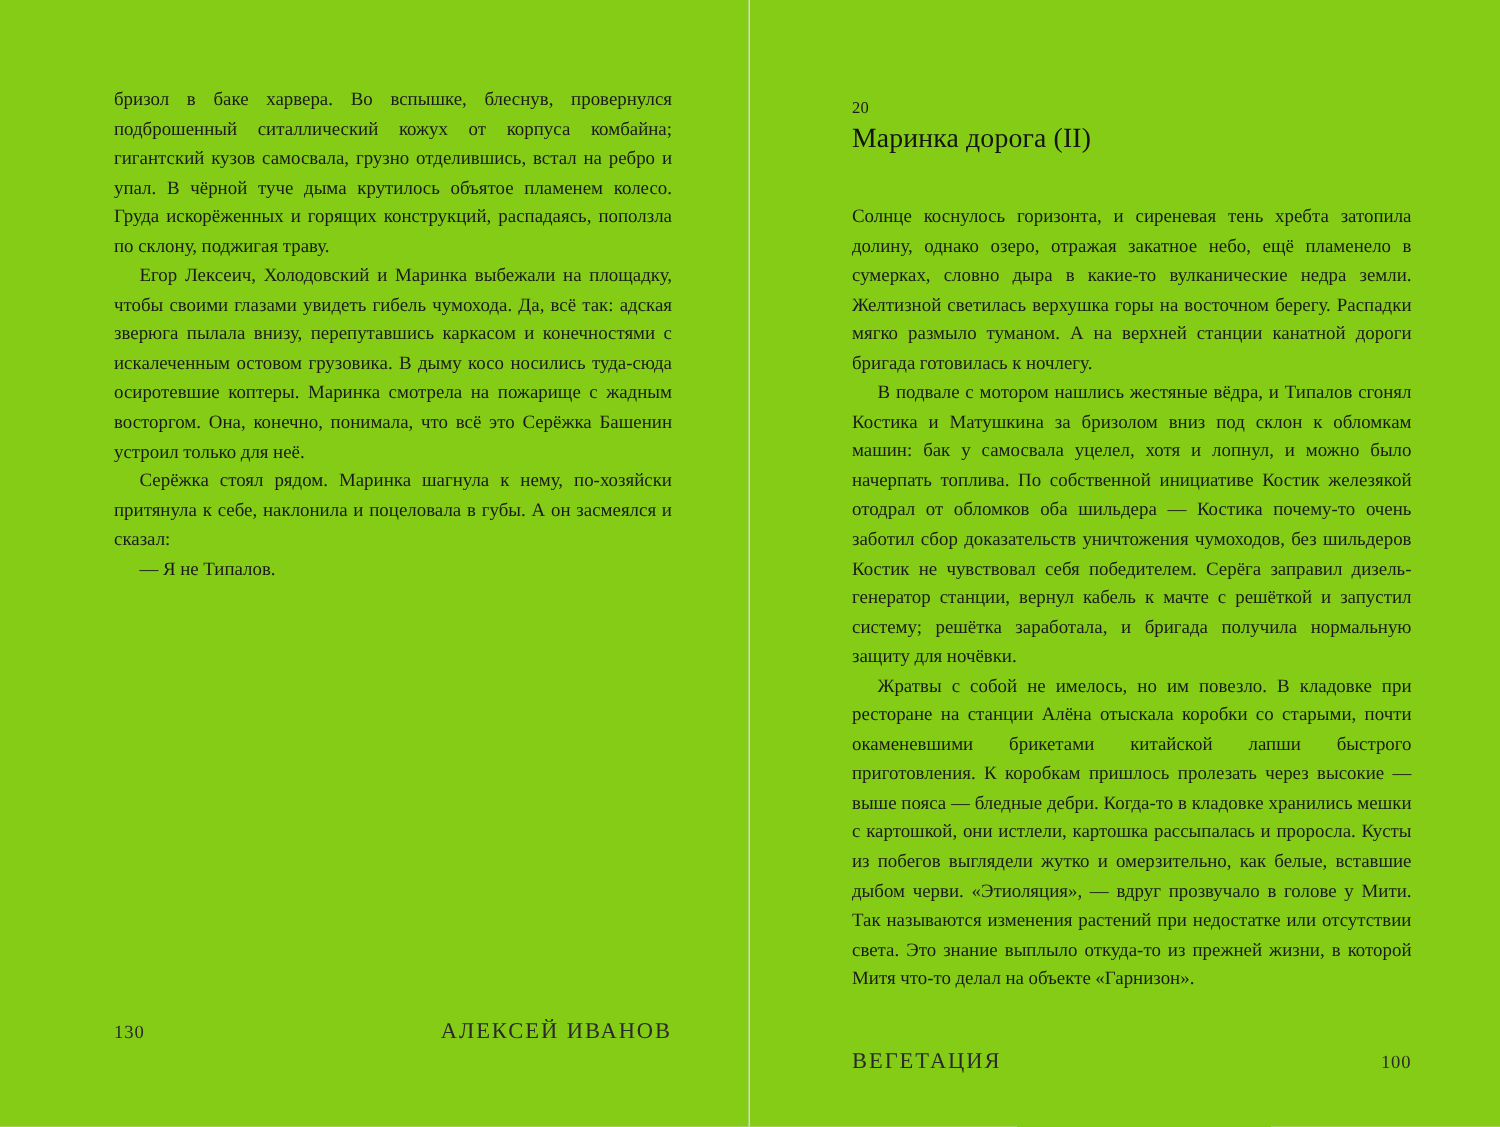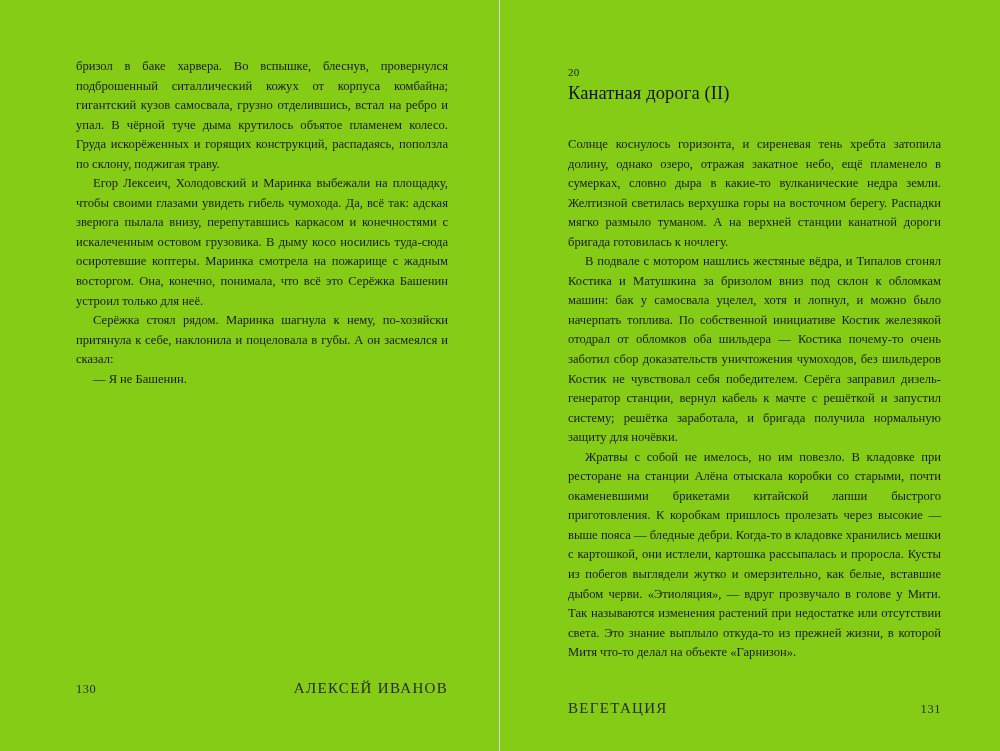--- a/index.html
+++ b/index.html
@@ -121,47 +121,47 @@
 <div class="spread">
 
   <div class="gutter"></div>
 
   <div class="page page-left">
 
     <div class="text-block left-block">
       <p>бризол в баке харвера. Во вспышке, блеснув, провернулся подброшенный ситаллический кожух от корпуса комбайна; гигантский кузов самосвала, грузно отделившись, встал на ребро и упал. В чёрной туче дыма крутилось объятое пламенем колесо. Груда искорёженных и горящих конструкций, распадаясь, поползла по склону, поджигая траву.</p>
       <p class="indent">Егор Лексеич, Холодовский и Маринка выбежали на площадку, чтобы своими глазами увидеть гибель чумохода. Да, всё так: адская зверюга пылала внизу, перепутавшись каркасом и конечностями с искалеченным остовом грузовика. В дыму косо носились туда-сюда осиротевшие коптеры. Маринка смотрела на пожарище с жадным восторгом. Она, конечно, понимала, что всё это Серёжка Башенин устроил только для неё.</p>
       <p class="indent">Серёжка стоял рядом. Маринка шагнула к нему, по-хозяйски притянула к себе, наклонила и поцеловала в губы. А он засмеялся и сказал:</p>
-      <p class="indent nojust">— Я не Башенин.</p>
+      <p class="indent nojust">— Я не Типалов.</p>
     </div>
 
     <div class="footer footer-left">
       <div class="footer-row">
         <span class="folio">130</span>
         <span class="runhead">Алексей Иванов</span>
       </div>
     </div>
 
   </div>
 
   <div class="page page-right">
 
     <div class="chapter-head">
       <div class="chapter-num">20</div>
-      <div class="chapter-title">Канатная дорога (II)</div>
+      <div class="chapter-title">Маринка дорога (II)</div>
     </div>
 
     <div class="text-block right-block">
       <p>Солнце коснулось горизонта, и сиреневая тень хребта затопила долину, однако озеро, отражая закатное небо, ещё пламенело в сумерках, словно дыра в какие-то вулканические недра земли. Желтизной светилась верхушка горы на восточном берегу. Распадки мягко размыло туманом. А на верхней станции канатной дороги бригада готовилась к ночлегу.</p>
       <p class="indent">В подвале с мотором нашлись жестяные вёдра, и Типалов сгонял Костика и Матушкина за бризолом вниз под склон к обломкам машин: бак у самосвала уцелел, хотя и лопнул, и можно было начерпать топлива. По собственной инициативе Костик железякой отодрал от обломков оба шильдера — Костика почему-то очень заботил сбор доказательств уничтожения чумоходов, без шильдеров Костик не чувствовал себя победителем. Серёга заправил дизель-генератор станции, вернул кабель к мачте с решёткой и запустил систему; решётка заработала, и бригада получила нормальную защиту для ночёвки.</p>
       <p class="indent">Жратвы с собой не имелось, но им повезло. В кладовке при ресторане на станции Алёна отыскала коробки со старыми, почти окаменевшими брикетами китайской лапши быстрого приготовления. К коробкам пришлось пролезать через высокие — выше пояса — бледные дебри. Когда-то в кладовке хранились мешки с картошкой, они истлели, картошка рассыпалась и проросла. Кусты из побегов выглядели жутко и омерзительно, как белые, вставшие дыбом черви. «Этиоляция», — вдруг прозвучало в голове у Мити. Так называются изменения растений при недостатке или отсутствии света. Это знание выплыло откуда-то из прежней жизни, в которой Митя что-то делал на объекте «Гарнизон».</p>
     </div>
 
     <div class="footer footer-right">
       <div class="footer-row">
         <span class="runhead">Вегетация</span>
-        <span class="folio">131</span>
+        <span class="folio">100</span>
       </div>
     </div>
 
   </div>
 
 </div>
 
 </body></html>

